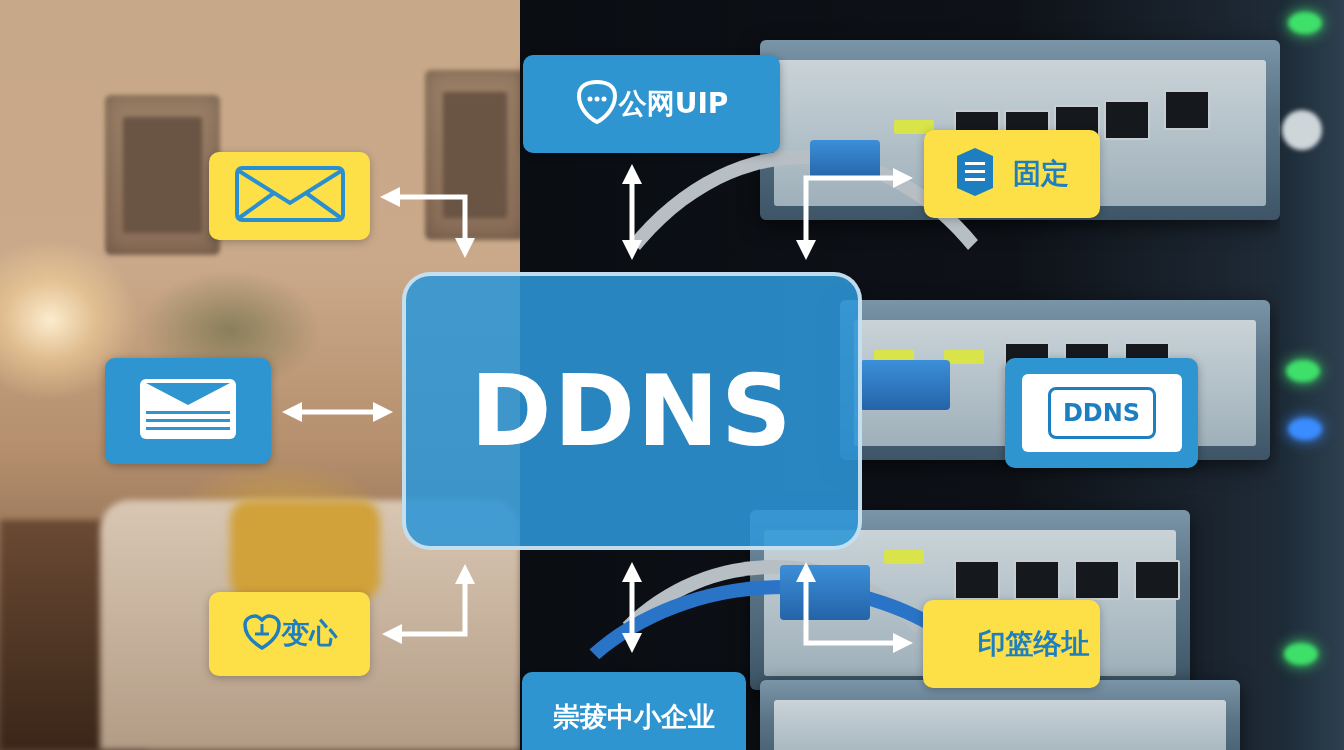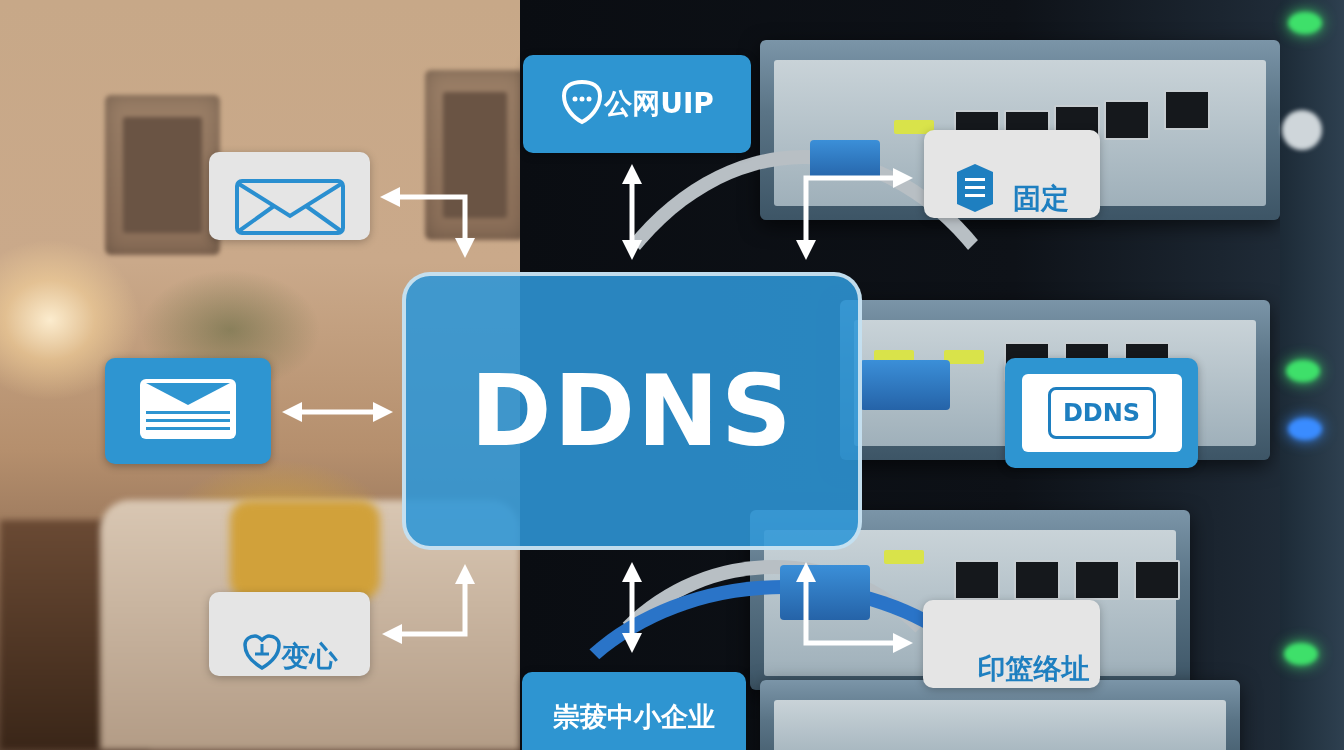--- a/index.html
+++ b/index.html
@@ -23,21 +23,21 @@
   .switch .face { position:absolute; left:14px; right:14px; top:20px; bottom:14px; background:linear-gradient(180deg,#c9d3d8,#9fb0ba); border-radius:3px; }
   .port { position:absolute; width:42px; height:36px; background:#15181c; border:2px solid #c7cdd1; border-radius:2px; }
   .led-y { position:absolute; width:40px; height:14px; background:#d9e34a; border-radius:2px; }
   .cable-grey { position:absolute; border:14px solid #b8bfc4; border-color:#b8bfc4 transparent transparent transparent; border-radius:50%; }
   .cable-blue { position:absolute; border:14px solid #2a74c8; border-color:#2a74c8 transparent transparent transparent; border-radius:50%; }
   .plug { position:absolute; background:linear-gradient(180deg,#3b8fd8,#2563a8); border-radius:4px; }
   .rack-led { position:absolute; width:34px; height:22px; border-radius:50%; filter:blur(2px); }
   .rack-rail { position:absolute; left:1280px; top:0; width:64px; height:750px; background:linear-gradient(90deg,#1c2a36,#2e4050); }
 
   .card { position:absolute; border-radius:10px; display:flex; align-items:center; justify-content:center; box-sizing:border-box; }
-  .card-white { background:#e5e5e5; box-shadow:0 2px 8px rgba(0,0,0,0.25);align-items:flex-end; }
+  .card-white { background:#fde047; box-shadow:0 2px 8px rgba(0,0,0,0.25); }
   .card-blue { background:#2e95d1; box-shadow:0 2px 8px rgba(0,0,0,0.3); }
   .card-label { font-weight:bold; font-size:28px; white-space:nowrap; }
   .blue-text { color:#1e7fc0; }
   .white-text { color:#ffffff; }
   .center { position:absolute; left:402px; top:272px; width:460px; height:278px; border-radius:28px; background:rgba(46,150,215,0.88); border:4px solid rgba(220,235,245,0.85); box-sizing:border-box; display:flex; align-items:center; justify-content:center; }
   .center-label { color:#fff; font-weight:bold; font-size:98px; letter-spacing:2px; font-family:"DejaVu Sans", sans-serif; }
   .arrows { position:absolute; inset:0; pointer-events:none; }
 </style>
 </head>
 <body>
@@ -125,21 +125,21 @@
     <path d="M632,570 L632,645" marker-start="url(#ah)" marker-end="url(#ah)"></path>
 
     <path d="M806,570 L806,643 L905,643" marker-start="url(#ah)" marker-end="url(#ah)"></path>
   </g>
 </svg>
 
 <div class="center">
   <span class="center-label">DDNS</span>
 </div>
 
-<div class="card card-blue" style="left:523px;top:55px;width:228px;height:98px;gap:0;">
+<div class="card card-blue" style="left:523px;top:55px;width:257px;height:98px;gap:0;">
   <span>
     <svg width="44" height="48" viewBox="0 0 44 48">
         <path d="M22,4 C12,4 4,8 4,18 C4,30 14,40 22,44 C30,40 40,30 40,18 C40,8 32,4 22,4 Z" fill="none" stroke="#fff" stroke-width="4"></path>
         <circle cx="15" cy="21" r="2.5" fill="#fff"></circle>
         <circle cx="22" cy="21" r="2.5" fill="#fff"></circle>
         <circle cx="29" cy="21" r="2.5" fill="#fff"></circle>
       </svg>
   </span>
   <span class="card-label white-text">公网UIP</span>
 </div>

